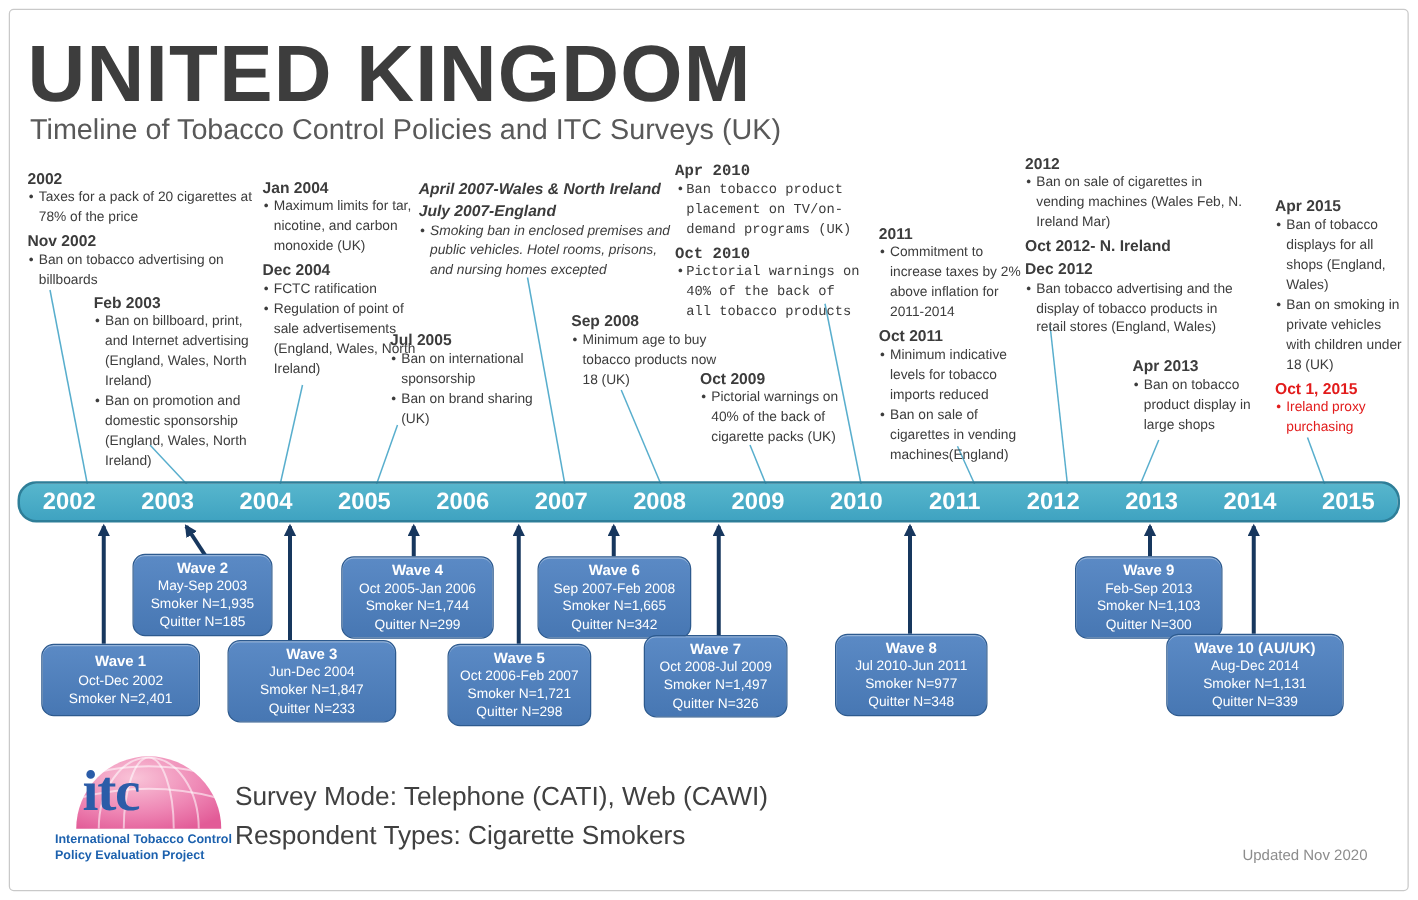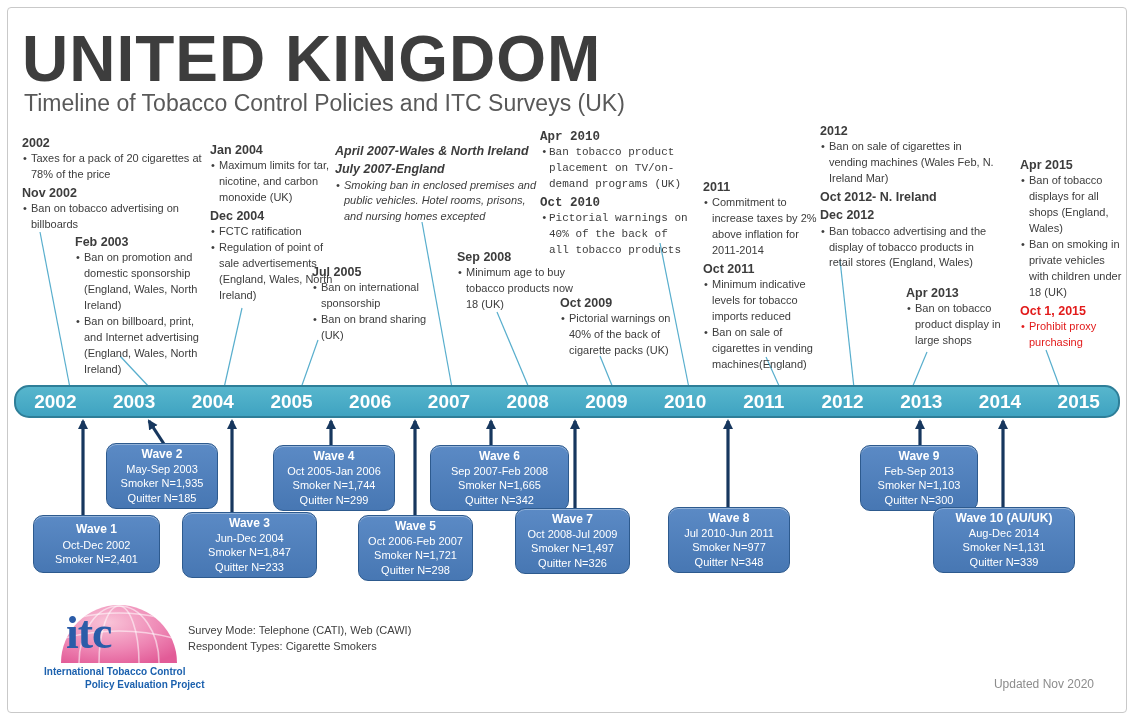--- a/index.html
+++ b/index.html
@@ -34,22 +34,22 @@
         box-shadow:inset 0 1px 0 rgba(255,255,255,.35);}
   .wave .wt{font-weight:bold;font-size:12px;}
 
   svg.overlay{position:absolute;left:0;top:0;z-index:1;pointer-events:none;}
 
   
   .logo{position:absolute;left:44px;top:600px;width:150px;z-index:2;text-align:center;}
   .logo-itc{position:absolute;left:22px;top:6px;font-family:"Liberation Serif",serif;
             font-weight:bold;font-size:46px;color:#2b5ca8;letter-spacing:-1px;}
   .logo-l1{position:absolute;left:0;top:66px;font-size:10px;font-weight:bold;color:#1c61ae;white-space:nowrap;}
-  .logo-l2{position:absolute;left:0;top:79px;font-size:10px;font-weight:bold;color:#1c61ae;white-space:nowrap;margin-left:41px;}
-  .survey{position:absolute;left:188px;top:622px;font-size:11px;color:#404040;line-height:1.48;}
+  .logo-l2{position:absolute;left:0;top:79px;font-size:10px;font-weight:bold;color:#1c61ae;white-space:nowrap;}
+  .survey{position:absolute;left:188px;top:622px;font-size:21px;color:#404040;line-height:1.48;}
   .updated{position:absolute;right:40px;top:677px;font-size:12px;color:#8c8c8c;}
 </style>
 </head>
 <body>
 
 <div id="slide">
   <div class="frame"></div>
 
   <div class="title">UNITED KINGDOM</div>
   <div class="subtitle">Timeline of Tobacco Control Policies and ITC Surveys (UK)</div>
@@ -90,22 +90,22 @@
 
   <div class="layer" id="policy-layer">
       <div class="policy" style="left: 22px; top: 133px; width: 182px;">
         <div class="ph">2002</div>
         <div class="bullet">Taxes for a pack of 20 cigarettes at 78% of the price</div>
         <div class="ph">Nov 2002</div>
         <div class="bullet">Ban on tobacco advertising on billboards</div>
       </div>
       <div class="policy" style="left: 75px; top: 232px; width: 140px;">
         <div class="ph">Feb 2003</div>
+        <div class="bullet">Ban on billboard, print, and Internet advertising (England, Wales, North Ireland)</div>
         <div class="bullet">Ban on promotion and domestic sponsorship (England, Wales, North Ireland)</div>
-        <div class="bullet">Ban on billboard, print, and Internet advertising (England, Wales, North Ireland)</div>
       </div>
       <div class="policy" style="left: 210px; top: 140px; width: 128px;">
         <div class="ph">Jan 2004</div>
         <div class="bullet">Maximum limits for tar, nicotine, and carbon monoxide (UK)</div>
         <div class="ph">Dec 2004</div>
         <div class="bullet">FCTC ratification</div>
         <div class="bullet">Regulation of point of sale advertisements (England, Wales, North Ireland)</div>
       </div>
       <div class="policy" style="left: 312px; top: 262px; width: 118px;">
         <div class="ph">Jul 2005</div>
@@ -147,21 +147,21 @@
       </div>
       <div class="policy" style="left: 906px; top: 283px; width: 108px;">
         <div class="ph">Apr 2013</div>
         <div class="bullet">Ban on tobacco product display in large shops</div>
       </div>
       <div class="policy" style="left: 1020px; top: 155px; width: 102px;">
         <div class="ph">Apr 2015</div>
         <div class="bullet">Ban of tobacco displays for all shops (England, Wales)</div>
         <div class="bullet">Ban on smoking in private vehicles with children under 18 (UK)</div>
         <div class="ph red">Oct 1, 2015</div>
-        <div class="bullet red">Prohibit proxy purchasing</div>
+        <div class="bullet red">Ireland proxy purchasing</div>
       </div>
     </div>
 
   <div class="bar" id="timeline-bar">
       <div class="year">2002</div>
       <div class="year">2003</div>
       <div class="year">2004</div>
       <div class="year">2005</div>
       <div class="year">2006</div>
       <div class="year">2007</div>
@@ -198,21 +198,21 @@
         <div class="wp">Oct 2005-Jan 2006</div>
         <div class="ws">Smoker N=1,744</div>
         <div class="wq">Quitter N=299</div>
       </div>
       <div class="wave" style="left: 358px; top: 515px; width: 115px; min-height: 58px;">
         <div class="wt">Wave 5</div>
         <div class="wp">Oct 2006-Feb 2007</div>
         <div class="ws">Smoker N=1,721</div>
         <div class="wq">Quitter N=298</div>
       </div>
-      <div class="wave" style="left: 430px; top: 445px; width: 139px; min-height: 60px;">
+      <div class="wave" style="left: 430px; top: 445px; width: 123px; min-height: 60px;">
         <div class="wt">Wave 6</div>
         <div class="wp">Sep 2007-Feb 2008</div>
         <div class="ws">Smoker N=1,665</div>
         <div class="wq">Quitter N=342</div>
       </div>
       <div class="wave" style="left: 515px; top: 508px; width: 115px; min-height: 65px;">
         <div class="wt">Wave 7</div>
         <div class="wp">Oct 2008-Jul 2009</div>
         <div class="ws">Smoker N=1,497</div>
         <div class="wq">Quitter N=326</div>

